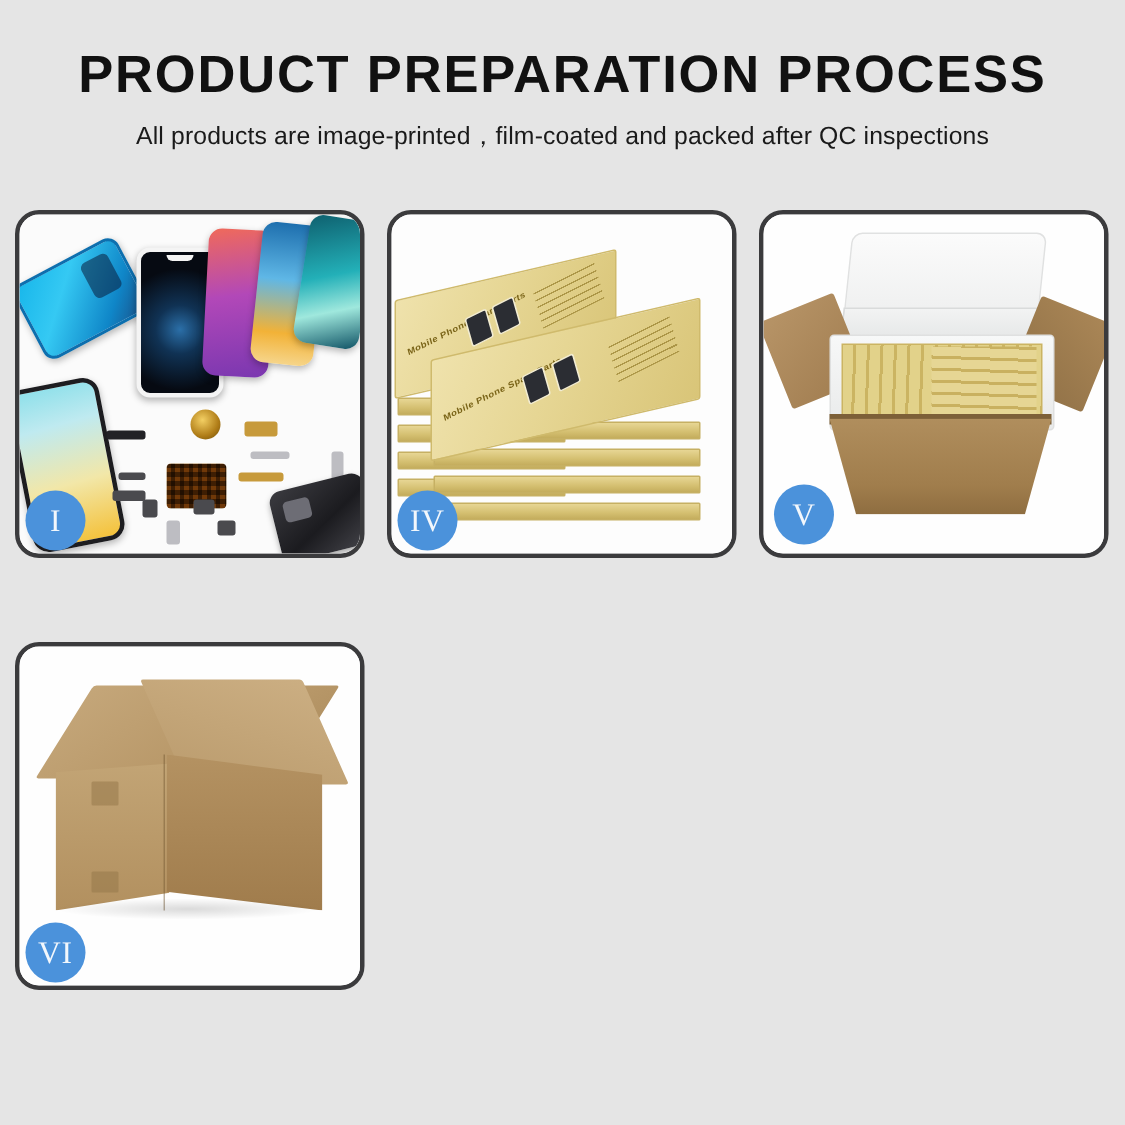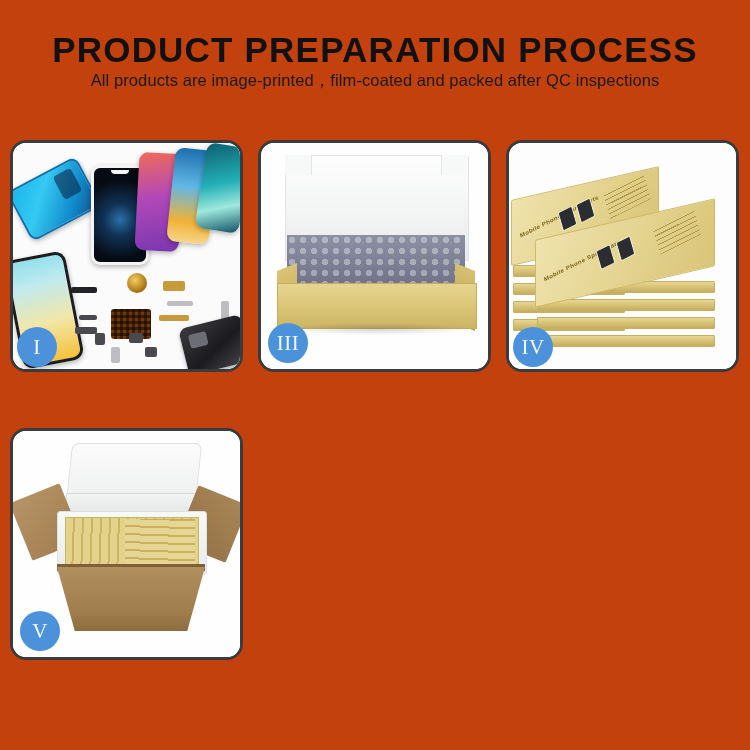--- a/index.html
+++ b/index.html
@@ -4,31 +4,31 @@
 <title>Product Preparation Process</title>
 <style>
   html,body{margin:0;padding:0;}
   body{
     width:750px;height:750px;
     background:#ffffff;
     font-family:"Liberation Sans","DejaVu Sans",sans-serif;
     overflow:hidden;
     position:relative;
   }
-  .page{width:750px;height:750px;position:relative;background:#c2410c;}
+  .page{width:750px;height:750px;position:relative;background:#e5e5e5;}
 
   
   .header{padding-top:32px;text-align:center;}
   .title{
     font-size:35px;font-weight:600;letter-spacing:1.2px;
     color:#111;line-height:1.05;white-space:nowrap;
     font-family:"Liberation Sans","DejaVu Sans",sans-serif;
   }
   .subtitle{
-    margin-top:1px;font-size:16.5px;color:#1a1a1a;
+    margin-top:11px;font-size:16.5px;color:#1a1a1a;
     letter-spacing:.1px;white-space:nowrap;font-weight:400;
   }
 
   
   .grid{
     position:absolute;left:10px;top:140px;
     width:730px;
     display:grid;
     grid-template-columns:repeat(3,233px);
     grid-template-rows:232px 232px;
@@ -307,33 +307,20 @@
           <div class="pt light" style="left:40px;top:76px;width:9px;height:16px;"></div>
           <div class="pt" style="left:74px;top:76px;width:12px;height:10px;"></div>
           <div class="pt light" style="left:150px;top:30px;width:8px;height:26px;"></div>
           <div class="backplate"></div>
         </div>
       </div>
       <div class="badge low">I</div>
     </div>
 
 
-    <div class="panel">
-      <div class="photo p3">
-        <div class="box3-lid"></div>
-        <div class="box3-lidtab"></div>
-        <div class="box3-lidtab r"></div>
-        <div class="box3-foam"></div>
-        <div class="box3-lside"></div>
-        <div class="box3-rside"></div>
-        <div class="box3-front"></div>
-        <div class="box3-shadow"></div>
-      </div>
-      <div class="badge">III</div>
-    </div>
 
     <div class="panel">
       <div class="photo p4">
         <div class="stack">
 
           <div class="edge" style="left:6px;top:88px;width:110px;"></div>
           <div class="edge" style="left:6px;top:106px;width:110px;"></div>
           <div class="edge" style="left:6px;top:124px;width:110px;"></div>
           <div class="edge" style="left:6px;top:142px;width:110px;"></div>
           <div class="edge" style="left:6px;top:160px;width:110px;"></div>
@@ -370,15 +357,28 @@
         <div class="v-flapR"></div>
         <div class="v-foam"></div>
         <div class="v-content"></div>
         <div class="v-content2"></div>
         <div class="v-rim"></div>
         <div class="v-body"></div>
       </div>
       <div class="badge">V</div>
     </div>
 
+    <div class="panel">
+      <div class="photo p6">
+        <div class="c-top"></div>
+        <div class="c-top2"></div>
+        <div class="c-left"></div>
+        <div class="c-right"></div>
+        <div class="c-tape" style="left:48px;top:90px;width:18px;height:16px;"></div>
+        <div class="c-tape" style="left:48px;top:150px;width:18px;height:14px;"></div>
+        <div class="c-seam" style="left:96px;top:72px;width:1px;height:104px;"></div>
+        <div class="c-shadow"></div>
+      </div>
+      <div class="badge low">VI</div>
+    </div>
 
   </div>
 </div>
 
 </body></html>

